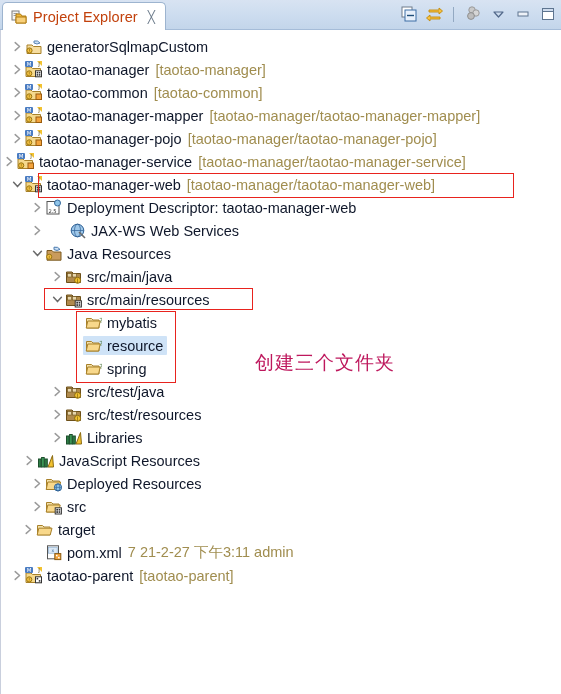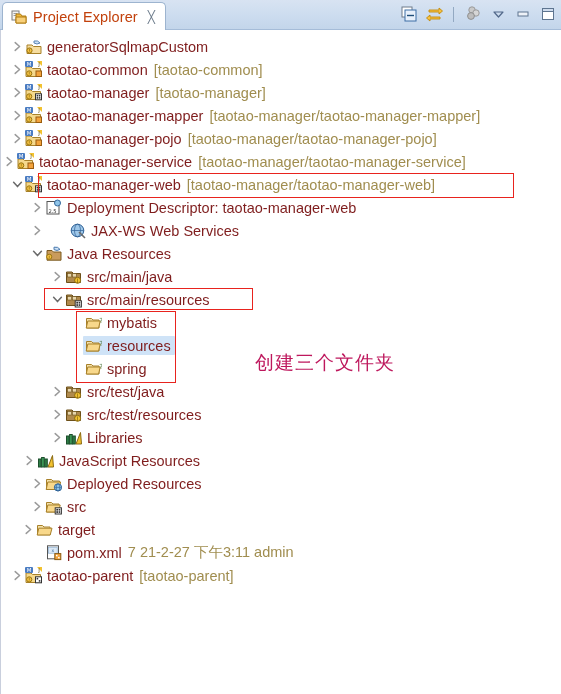--- a/index.html
+++ b/index.html
@@ -78,21 +78,21 @@
     display: flex; align-items: center; justify-content: center;
     color: #8d8d8d;
   }
   .twisty svg { display: block; }
   .ico {
     width: 17px; min-width: 17px; height: 17px;
     margin-right: 5px;
     display: flex; align-items: center; justify-content: center;
   }
   .ico svg { display: block; }
-  .label { color: #7f1d1d; }
+  .label { color: #0f172a; }
   .meta  { color: #a08d4f; margin-left: 6px; }
   .sel {
     background: #cfe3f7;
     display: inline-block;
     padding: 1px 4px 1px 2px;
     margin-left: -2px;
     border-radius: 1px;
   }
 
   
@@ -202,146 +202,146 @@
         <span style="display: flex; align-items: center;">
           <span class="ico">
             <svg width="17" height="17" viewBox="0 0 17 17">
               <path d="M1 6 H6 L7.5 7.5 H15.5 V15.5 H1 Z" fill="#f5d98d" stroke="#a8812a" stroke-width="1"></path>
               <rect x="0" y="0" width="8" height="6" rx="1" fill="#4a7cc2"></rect>
               <text x="4" y="5" font-size="5.5" fill="#ffffff" text-anchor="middle" font-family="DejaVu Sans">M</text>
               <path d="M12 0 h5 v5 z" fill="#f2c230"></path>
               <text x="14" y="5" font-size="5.5" fill="#5a4400" text-anchor="middle" font-family="DejaVu Sans">J</text>
               <circle cx="4.2" cy="12.4" r="2.6" fill="#f5c242" stroke="#9a7510"></circle>
               <text x="4.2" y="14.2" font-size="4.4" text-anchor="middle" fill="#5a4400" font-family="DejaVu Sans">!</text>
+              <rect x="10.5" y="9.8" width="6" height="6" fill="#ffffff" stroke="#333"></rect>
+              <rect x="11.6" y="10.9" width="1.6" height="1.6" fill="#333"></rect>
+              <rect x="13.8" y="10.9" width="1.6" height="1.6" fill="#333"></rect>
+              <rect x="11.6" y="13.1" width="1.6" height="1.6" fill="#333"></rect>
+              <rect x="13.8" y="13.1" width="1.6" height="1.6" fill="#333"></rect>
+            </svg>
+          </span>
+          <span class="label">taotao-manager</span>
+          <span class="meta">[taotao-manager]</span>
+        </span>
+      </div>
+      <div class="row" style="padding-left: 8px;">
+        <span class="twisty">
+          <svg width="9" height="11" viewBox="0 0 9 11">
+            <path d="M2.2 1.6 L6.6 5.5 L2.2 9.4" fill="none" stroke="#9a9a9a" stroke-width="1.5" stroke-linecap="round" stroke-linejoin="round"></path>
+          </svg>
+        </span>
+        <span style="display: flex; align-items: center;">
+          <span class="ico">
+            <svg width="17" height="17" viewBox="0 0 17 17">
+              <path d="M1 6 H6 L7.5 7.5 H15.5 V15.5 H1 Z" fill="#f5d98d" stroke="#a8812a" stroke-width="1"></path>
+              <rect x="0" y="0" width="8" height="6" rx="1" fill="#4a7cc2"></rect>
+              <text x="4" y="5" font-size="5.5" fill="#ffffff" text-anchor="middle" font-family="DejaVu Sans">M</text>
+              <path d="M12 0 h5 v5 z" fill="#f2c230"></path>
+              <text x="14" y="5" font-size="5.5" fill="#5a4400" text-anchor="middle" font-family="DejaVu Sans">J</text>
+              <circle cx="4.2" cy="12.4" r="2.6" fill="#f5c242" stroke="#9a7510"></circle>
+              <text x="4.2" y="14.2" font-size="4.4" text-anchor="middle" fill="#5a4400" font-family="DejaVu Sans">!</text>
               <rect x="11" y="10" width="5.5" height="5.5" fill="#f2a33c" stroke="#9a5d10"></rect>
             </svg>
           </span>
           <span class="label">taotao-common</span>
           <span class="meta">[taotao-common]</span>
         </span>
       </div>
       <div class="row" style="padding-left: 8px;">
         <span class="twisty">
           <svg width="9" height="11" viewBox="0 0 9 11">
             <path d="M2.2 1.6 L6.6 5.5 L2.2 9.4" fill="none" stroke="#9a9a9a" stroke-width="1.5" stroke-linecap="round" stroke-linejoin="round"></path>
+          </svg>
+        </span>
+        <span style="display: flex; align-items: center;">
+          <span class="ico">
+            <svg width="17" height="17" viewBox="0 0 17 17">
+              <path d="M1 6 H6 L7.5 7.5 H15.5 V15.5 H1 Z" fill="#f5d98d" stroke="#a8812a" stroke-width="1"></path>
+              <rect x="0" y="0" width="8" height="6" rx="1" fill="#4a7cc2"></rect>
+              <text x="4" y="5" font-size="5.5" fill="#ffffff" text-anchor="middle" font-family="DejaVu Sans">M</text>
+              <path d="M12 0 h5 v5 z" fill="#f2c230"></path>
+              <text x="14" y="5" font-size="5.5" fill="#5a4400" text-anchor="middle" font-family="DejaVu Sans">J</text>
+              <circle cx="4.2" cy="12.4" r="2.6" fill="#f5c242" stroke="#9a7510"></circle>
+              <text x="4.2" y="14.2" font-size="4.4" text-anchor="middle" fill="#5a4400" font-family="DejaVu Sans">!</text>
+              <rect x="11" y="10" width="5.5" height="5.5" fill="#f2a33c" stroke="#9a5d10"></rect>
+            </svg>
+          </span>
+          <span class="label">taotao-manager-mapper</span>
+          <span class="meta">[taotao-manager/taotao-manager-mapper]</span>
+        </span>
+      </div>
+      <div class="row" style="padding-left: 8px;">
+        <span class="twisty">
+          <svg width="9" height="11" viewBox="0 0 9 11">
+            <path d="M2.2 1.6 L6.6 5.5 L2.2 9.4" fill="none" stroke="#9a9a9a" stroke-width="1.5" stroke-linecap="round" stroke-linejoin="round"></path>
+          </svg>
+        </span>
+        <span style="display: flex; align-items: center;">
+          <span class="ico">
+            <svg width="17" height="17" viewBox="0 0 17 17">
+              <path d="M1 6 H6 L7.5 7.5 H15.5 V15.5 H1 Z" fill="#f5d98d" stroke="#a8812a" stroke-width="1"></path>
+              <rect x="0" y="0" width="8" height="6" rx="1" fill="#4a7cc2"></rect>
+              <text x="4" y="5" font-size="5.5" fill="#ffffff" text-anchor="middle" font-family="DejaVu Sans">M</text>
+              <path d="M12 0 h5 v5 z" fill="#f2c230"></path>
+              <text x="14" y="5" font-size="5.5" fill="#5a4400" text-anchor="middle" font-family="DejaVu Sans">J</text>
+              <circle cx="4.2" cy="12.4" r="2.6" fill="#f5c242" stroke="#9a7510"></circle>
+              <text x="4.2" y="14.2" font-size="4.4" text-anchor="middle" fill="#5a4400" font-family="DejaVu Sans">!</text>
+              <rect x="11" y="10" width="5.5" height="5.5" fill="#f2a33c" stroke="#9a5d10"></rect>
+            </svg>
+          </span>
+          <span class="label">taotao-manager-pojo</span>
+          <span class="meta">[taotao-manager/taotao-manager-pojo]</span>
+        </span>
+      </div>
+      <div class="row" style="padding-left: 0; text-align: right;">
+        <span class="twisty">
+          <svg width="9" height="11" viewBox="0 0 9 11">
+            <path d="M2.2 1.6 L6.6 5.5 L2.2 9.4" fill="none" stroke="#9a9a9a" stroke-width="1.5" stroke-linecap="round" stroke-linejoin="round"></path>
+          </svg>
+        </span>
+        <span style="display: flex; align-items: center;">
+          <span class="ico">
+            <svg width="17" height="17" viewBox="0 0 17 17">
+              <path d="M1 6 H6 L7.5 7.5 H15.5 V15.5 H1 Z" fill="#f5d98d" stroke="#a8812a" stroke-width="1"></path>
+              <rect x="0" y="0" width="8" height="6" rx="1" fill="#4a7cc2"></rect>
+              <text x="4" y="5" font-size="5.5" fill="#ffffff" text-anchor="middle" font-family="DejaVu Sans">M</text>
+              <path d="M12 0 h5 v5 z" fill="#f2c230"></path>
+              <text x="14" y="5" font-size="5.5" fill="#5a4400" text-anchor="middle" font-family="DejaVu Sans">J</text>
+              <circle cx="4.2" cy="12.4" r="2.6" fill="#f5c242" stroke="#9a7510"></circle>
+              <text x="4.2" y="14.2" font-size="4.4" text-anchor="middle" fill="#5a4400" font-family="DejaVu Sans">!</text>
+              <rect x="11" y="10" width="5.5" height="5.5" fill="#f2a33c" stroke="#9a5d10"></rect>
+            </svg>
+          </span>
+          <span class="label">taotao-manager-service</span>
+          <span class="meta">[taotao-manager/taotao-manager-service]</span>
+        </span>
+      </div>
+      <div class="row" style="padding-left: 8px;">
+        <span class="twisty">
+          <svg width="11" height="9" viewBox="0 0 11 9">
+            <path d="M1.6 2.2 L5.5 6.6 L9.4 2.2" fill="none" stroke="#6a6a6a" stroke-width="1.5" stroke-linecap="round" stroke-linejoin="round"></path>
           </svg>
         </span>
         <span style="display: flex; align-items: center;">
           <span class="ico">
             <svg width="17" height="17" viewBox="0 0 17 17">
               <path d="M1 6 H6 L7.5 7.5 H15.5 V15.5 H1 Z" fill="#f5d98d" stroke="#a8812a" stroke-width="1"></path>
               <rect x="0" y="0" width="8" height="6" rx="1" fill="#4a7cc2"></rect>
               <text x="4" y="5" font-size="5.5" fill="#ffffff" text-anchor="middle" font-family="DejaVu Sans">M</text>
               <path d="M12 0 h5 v5 z" fill="#f2c230"></path>
               <text x="14" y="5" font-size="5.5" fill="#5a4400" text-anchor="middle" font-family="DejaVu Sans">J</text>
               <circle cx="4.2" cy="12.4" r="2.6" fill="#f5c242" stroke="#9a7510"></circle>
               <text x="4.2" y="14.2" font-size="4.4" text-anchor="middle" fill="#5a4400" font-family="DejaVu Sans">!</text>
               <rect x="10.5" y="9.8" width="6" height="6" fill="#ffffff" stroke="#333"></rect>
               <rect x="11.6" y="10.9" width="1.6" height="1.6" fill="#333"></rect>
               <rect x="13.8" y="10.9" width="1.6" height="1.6" fill="#333"></rect>
               <rect x="11.6" y="13.1" width="1.6" height="1.6" fill="#333"></rect>
               <rect x="13.8" y="13.1" width="1.6" height="1.6" fill="#333"></rect>
             </svg>
           </span>
-          <span class="label">taotao-manager</span>
-          <span class="meta">[taotao-manager]</span>
-        </span>
-      </div>
-      <div class="row" style="padding-left: 8px;">
-        <span class="twisty">
-          <svg width="9" height="11" viewBox="0 0 9 11">
-            <path d="M2.2 1.6 L6.6 5.5 L2.2 9.4" fill="none" stroke="#9a9a9a" stroke-width="1.5" stroke-linecap="round" stroke-linejoin="round"></path>
-          </svg>
-        </span>
-        <span style="display: flex; align-items: center;">
-          <span class="ico">
-            <svg width="17" height="17" viewBox="0 0 17 17">
-              <path d="M1 6 H6 L7.5 7.5 H15.5 V15.5 H1 Z" fill="#f5d98d" stroke="#a8812a" stroke-width="1"></path>
-              <rect x="0" y="0" width="8" height="6" rx="1" fill="#4a7cc2"></rect>
-              <text x="4" y="5" font-size="5.5" fill="#ffffff" text-anchor="middle" font-family="DejaVu Sans">M</text>
-              <path d="M12 0 h5 v5 z" fill="#f2c230"></path>
-              <text x="14" y="5" font-size="5.5" fill="#5a4400" text-anchor="middle" font-family="DejaVu Sans">J</text>
-              <circle cx="4.2" cy="12.4" r="2.6" fill="#f5c242" stroke="#9a7510"></circle>
-              <text x="4.2" y="14.2" font-size="4.4" text-anchor="middle" fill="#5a4400" font-family="DejaVu Sans">!</text>
-              <rect x="11" y="10" width="5.5" height="5.5" fill="#f2a33c" stroke="#9a5d10"></rect>
-            </svg>
-          </span>
-          <span class="label">taotao-manager-mapper</span>
-          <span class="meta">[taotao-manager/taotao-manager-mapper]</span>
-        </span>
-      </div>
-      <div class="row" style="padding-left: 8px;">
-        <span class="twisty">
-          <svg width="9" height="11" viewBox="0 0 9 11">
-            <path d="M2.2 1.6 L6.6 5.5 L2.2 9.4" fill="none" stroke="#9a9a9a" stroke-width="1.5" stroke-linecap="round" stroke-linejoin="round"></path>
-          </svg>
-        </span>
-        <span style="display: flex; align-items: center;">
-          <span class="ico">
-            <svg width="17" height="17" viewBox="0 0 17 17">
-              <path d="M1 6 H6 L7.5 7.5 H15.5 V15.5 H1 Z" fill="#f5d98d" stroke="#a8812a" stroke-width="1"></path>
-              <rect x="0" y="0" width="8" height="6" rx="1" fill="#4a7cc2"></rect>
-              <text x="4" y="5" font-size="5.5" fill="#ffffff" text-anchor="middle" font-family="DejaVu Sans">M</text>
-              <path d="M12 0 h5 v5 z" fill="#f2c230"></path>
-              <text x="14" y="5" font-size="5.5" fill="#5a4400" text-anchor="middle" font-family="DejaVu Sans">J</text>
-              <circle cx="4.2" cy="12.4" r="2.6" fill="#f5c242" stroke="#9a7510"></circle>
-              <text x="4.2" y="14.2" font-size="4.4" text-anchor="middle" fill="#5a4400" font-family="DejaVu Sans">!</text>
-              <rect x="11" y="10" width="5.5" height="5.5" fill="#f2a33c" stroke="#9a5d10"></rect>
-            </svg>
-          </span>
-          <span class="label">taotao-manager-pojo</span>
-          <span class="meta">[taotao-manager/taotao-manager-pojo]</span>
-        </span>
-      </div>
-      <div class="row" style="padding-left: 0; text-align: right;">
-        <span class="twisty">
-          <svg width="9" height="11" viewBox="0 0 9 11">
-            <path d="M2.2 1.6 L6.6 5.5 L2.2 9.4" fill="none" stroke="#9a9a9a" stroke-width="1.5" stroke-linecap="round" stroke-linejoin="round"></path>
-          </svg>
-        </span>
-        <span style="display: flex; align-items: center;">
-          <span class="ico">
-            <svg width="17" height="17" viewBox="0 0 17 17">
-              <path d="M1 6 H6 L7.5 7.5 H15.5 V15.5 H1 Z" fill="#f5d98d" stroke="#a8812a" stroke-width="1"></path>
-              <rect x="0" y="0" width="8" height="6" rx="1" fill="#4a7cc2"></rect>
-              <text x="4" y="5" font-size="5.5" fill="#ffffff" text-anchor="middle" font-family="DejaVu Sans">M</text>
-              <path d="M12 0 h5 v5 z" fill="#f2c230"></path>
-              <text x="14" y="5" font-size="5.5" fill="#5a4400" text-anchor="middle" font-family="DejaVu Sans">J</text>
-              <circle cx="4.2" cy="12.4" r="2.6" fill="#f5c242" stroke="#9a7510"></circle>
-              <text x="4.2" y="14.2" font-size="4.4" text-anchor="middle" fill="#5a4400" font-family="DejaVu Sans">!</text>
-              <rect x="11" y="10" width="5.5" height="5.5" fill="#f2a33c" stroke="#9a5d10"></rect>
-            </svg>
-          </span>
-          <span class="label">taotao-manager-service</span>
-          <span class="meta">[taotao-manager/taotao-manager-service]</span>
-        </span>
-      </div>
-      <div class="row" style="padding-left: 8px;">
-        <span class="twisty">
-          <svg width="11" height="9" viewBox="0 0 11 9">
-            <path d="M1.6 2.2 L5.5 6.6 L9.4 2.2" fill="none" stroke="#6a6a6a" stroke-width="1.5" stroke-linecap="round" stroke-linejoin="round"></path>
-          </svg>
-        </span>
-        <span style="display: flex; align-items: center;">
-          <span class="ico">
-            <svg width="17" height="17" viewBox="0 0 17 17">
-              <path d="M1 6 H6 L7.5 7.5 H15.5 V15.5 H1 Z" fill="#f5d98d" stroke="#a8812a" stroke-width="1"></path>
-              <rect x="0" y="0" width="8" height="6" rx="1" fill="#4a7cc2"></rect>
-              <text x="4" y="5" font-size="5.5" fill="#ffffff" text-anchor="middle" font-family="DejaVu Sans">M</text>
-              <path d="M12 0 h5 v5 z" fill="#f2c230"></path>
-              <text x="14" y="5" font-size="5.5" fill="#5a4400" text-anchor="middle" font-family="DejaVu Sans">J</text>
-              <circle cx="4.2" cy="12.4" r="2.6" fill="#f5c242" stroke="#9a7510"></circle>
-              <text x="4.2" y="14.2" font-size="4.4" text-anchor="middle" fill="#5a4400" font-family="DejaVu Sans">!</text>
-              <rect x="10.5" y="9.8" width="6" height="6" fill="#ffffff" stroke="#333"></rect>
-              <rect x="11.6" y="10.9" width="1.6" height="1.6" fill="#333"></rect>
-              <rect x="13.8" y="10.9" width="1.6" height="1.6" fill="#333"></rect>
-              <rect x="11.6" y="13.1" width="1.6" height="1.6" fill="#333"></rect>
-              <rect x="13.8" y="13.1" width="1.6" height="1.6" fill="#333"></rect>
-            </svg>
-          </span>
           <span class="label">taotao-manager-web</span>
           <span class="meta">[taotao-manager/taotao-manager-web]</span>
         </span>
       </div>
       <div class="row" style="padding-left: 28px;">
         <span class="twisty">
           <svg width="9" height="11" viewBox="0 0 9 11">
             <path d="M2.2 1.6 L6.6 5.5 L2.2 9.4" fill="none" stroke="#9a9a9a" stroke-width="1.5" stroke-linecap="round" stroke-linejoin="round"></path>
           </svg>
         </span>
@@ -449,21 +449,21 @@
       <div class="row" style="padding-left: 68px;">
         <span class="twisty"></span>
         <span class="sel" style="display: flex; align-items: center;">
           <span class="ico">
             <svg width="17" height="17" viewBox="0 0 17 17">
               <path d="M1.5 4.5 H6.5 L8 6 H14 V14 H1.5 Z" fill="#f3e0a8" stroke="#a8812a"></path>
               <path d="M2.8 7 H15.2 L13.6 14 H1.2 Z" fill="#f8d88b" stroke="#a8812a"></path>
               <text x="14.2" y="8.8" font-size="7" fill="#3f6c2f" font-family="DejaVu Sans">?</text>
             </svg>
           </span>
-          <span class="label">resources</span>
+          <span class="label">resource</span>
         </span>
       </div>
       <div class="row" style="padding-left: 68px;">
         <span class="twisty"></span>
         <span style="display: flex; align-items: center;">
           <span class="ico">
             <svg width="17" height="17" viewBox="0 0 17 17">
               <path d="M1.5 4.5 H6.5 L8 6 H14 V14 H1.5 Z" fill="#f3e0a8" stroke="#a8812a"></path>
               <path d="M2.8 7 H15.2 L13.6 14 H1.2 Z" fill="#f8d88b" stroke="#a8812a"></path>
               <text x="14.2" y="8.8" font-size="7" fill="#3f6c2f" font-family="DejaVu Sans">?</text>

